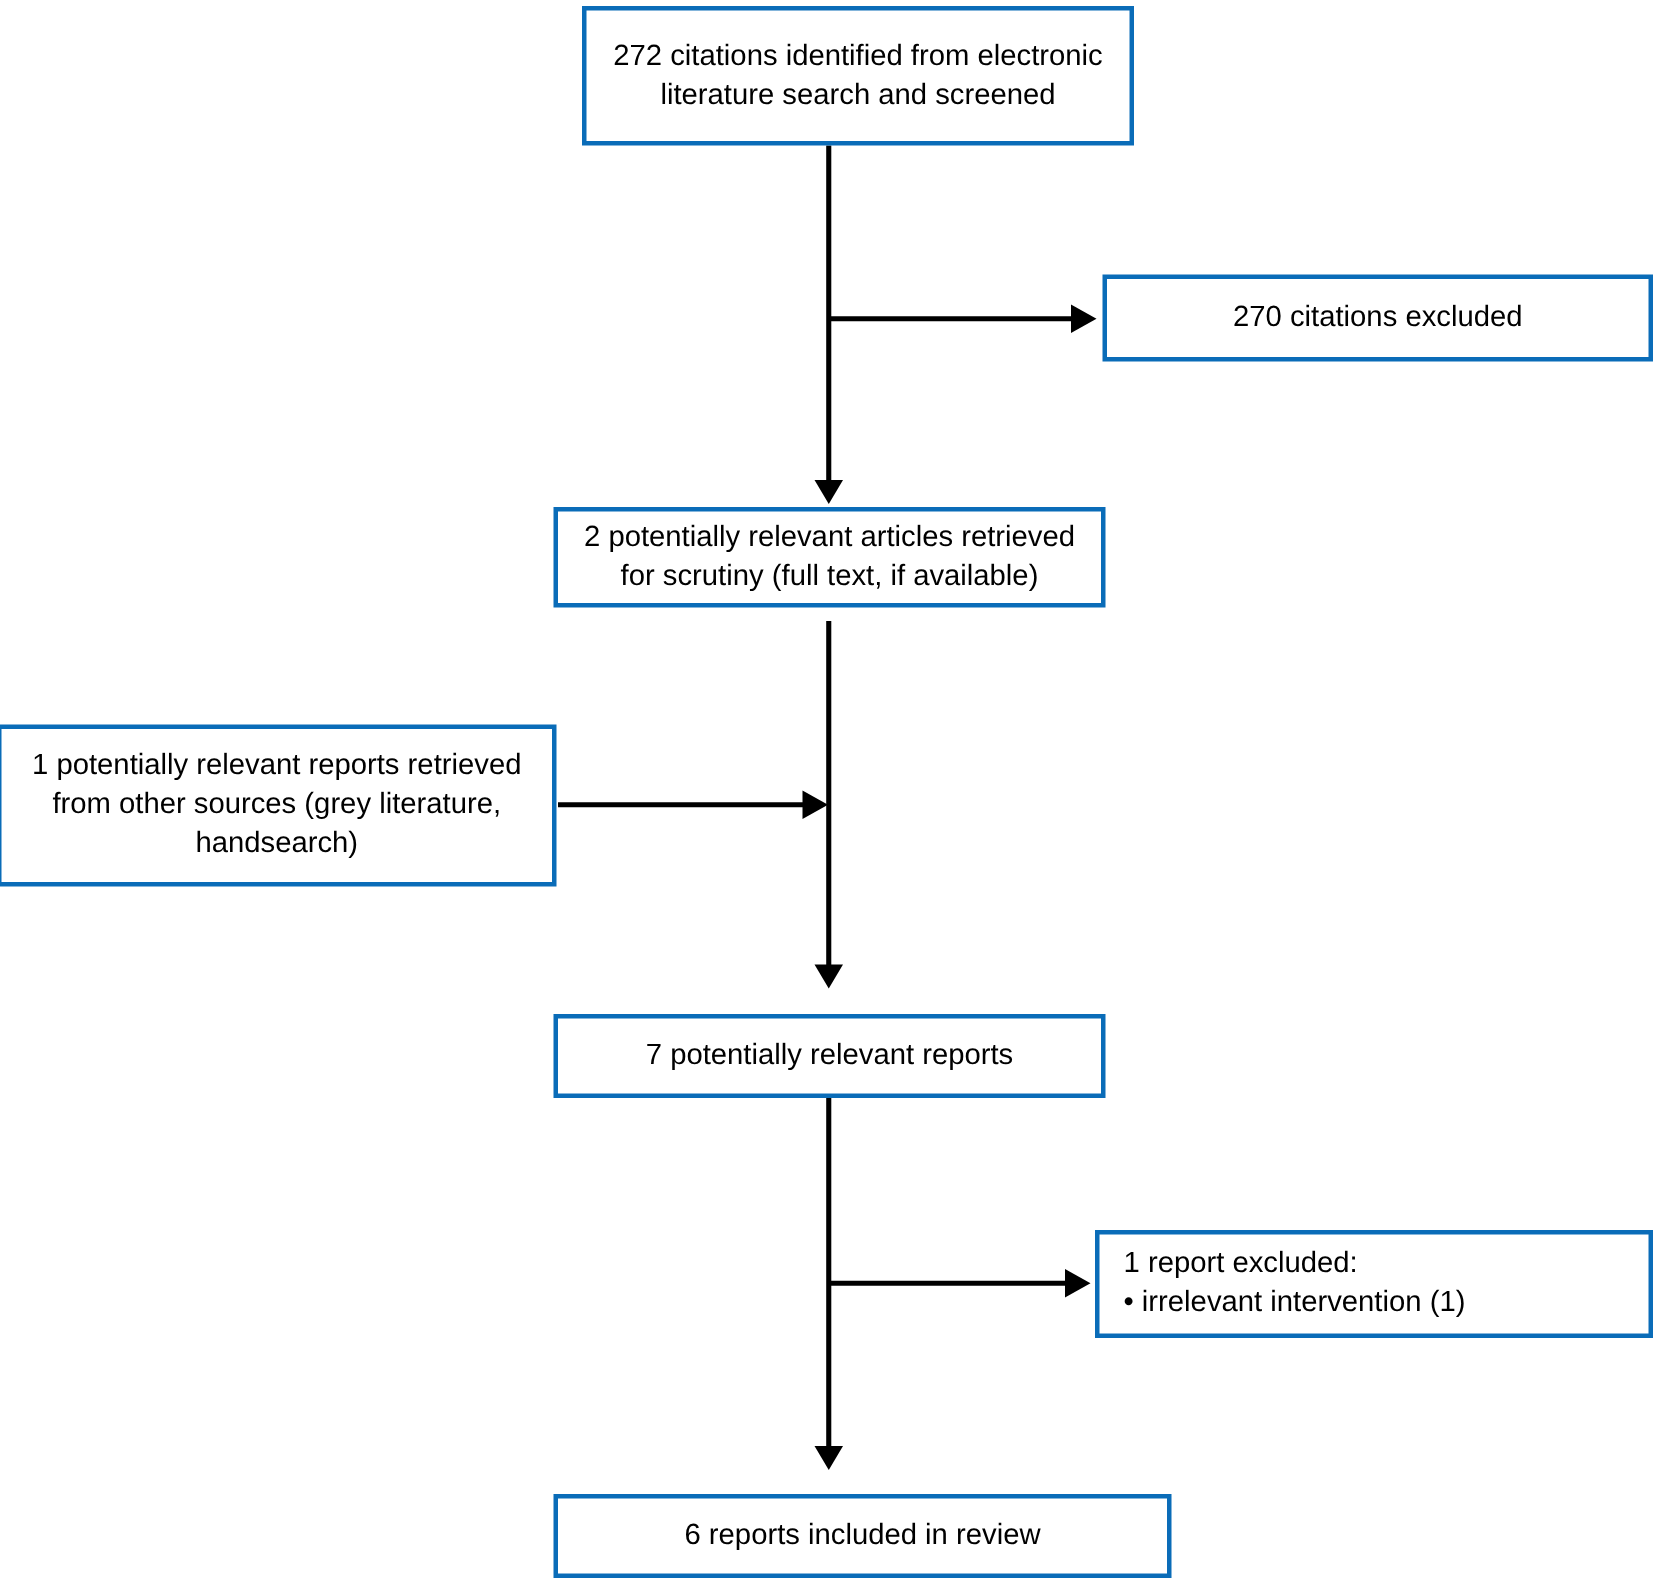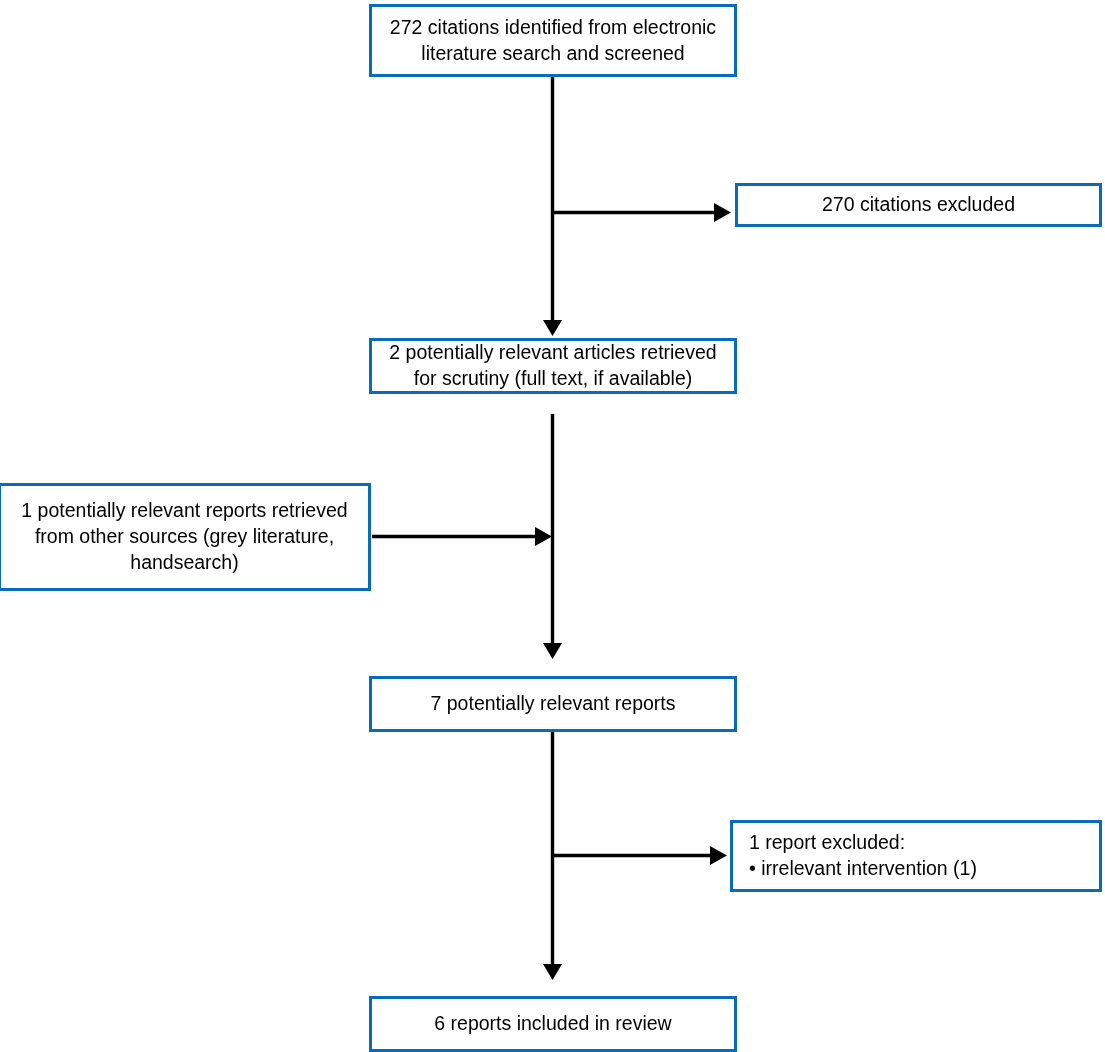--- a/index.html
+++ b/index.html
@@ -47,27 +47,27 @@
     white-space: pre-line;
   }
   .node.align-left {
     justify-content: flex-start;
     text-align: left;
   }
   .node.align-left .node-text {
     padding-left: 16px;
   }
   
-  #node-identified      { left: 369px;  top: 4px;    width: 368px;  height: 73px;  }
-  #node-excluded-cit    { left: 735px;  top: 183px;  width: 367px;  height: 44px;  }
-  #node-retrieved       { left: 369px;  top: 338px;  width: 368px;  height: 56px; justify-content: center;  }
+  #node-identified      { left: 388px;  top: 4px;    width: 368px;  height: 93px;  }
+  #node-excluded-cit    { left: 735px;  top: 183px;  width: 367px;  height: 58px;  }
+  #node-retrieved       { left: 369px;  top: 338px;  width: 368px;  height: 67px; justify-content: center;  }
   #node-other-sources   { left: -2px;   top: 483px;  width: 373px;  height: 108px; }
   #node-relevant-rep    { left: 369px;  top: 676px;  width: 368px;  height: 56px; text-align: center;  }
   #node-excluded-rep    { left: 730px;  top: 820px;  width: 372px;  height: 72px;  }
-  #node-included        { left: 369px;  top: 996px;  width: 368px;  height: 56px;  }
+  #node-included        { left: 369px;  top: 996px;  width: 412px;  height: 56px;  }
 </style>
 </head>
 <body>
 
 <div id="diagram">
 
   <svg id="flow-svg" viewBox="0 0 1105 1052" xmlns="http://www.w3.org/2000/svg" aria-hidden="true">
 
     <g>
       <line x1="552.5" y1="77" x2="552.5" y2="322" stroke="#000000" stroke-width="3.4"></line>

